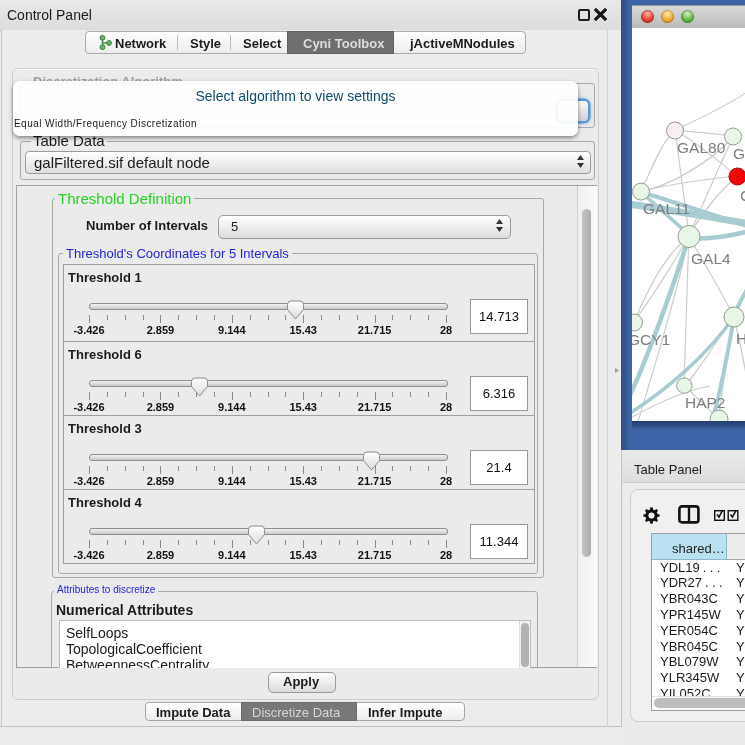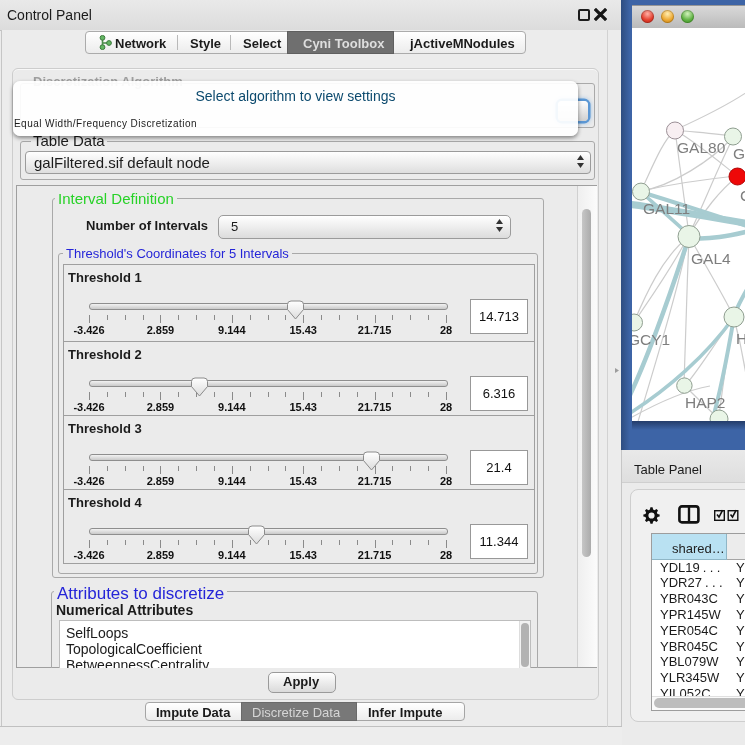--- a/index.html
+++ b/index.html
@@ -66,21 +66,21 @@
     <path d="M4.5 0 L8 5 H1 Z" fill="#333"></path>
       <path d="M4.5 13 L8 8 H1 Z" fill="#333"></path>
   </svg>
 
   <div class="abs" style="left:16px;top:185px;width:581px;height:483px;border:1px solid #9f9f9f;background:#ebebeb;box-sizing:border-box;"></div>
 
   <div class="abs" style="left:577px;top:186px;width:19px;height:481px;background:linear-gradient(90deg,#efefef,#fbfbfb);border-left:1px solid #d0d0d0;"></div>
   <div class="abs" style="left:582px;top:209px;width:9px;height:348px;background:linear-gradient(90deg,#c6c6c6,#ababab);border-radius:5px;"></div>
 
   <div class="group" style="left:52px;top:198px;width:490px;height:378px;"></div>
-  <div class="gtitle" style="left:55px;top:190px;color:#27d227;background:#ebebeb;font-size:15px;">Interval Definition</div>
+  <div class="gtitle" style="left:55px;top:190px;color:#27d227;background:#ebebeb;font-size:15px;">Threshold Definition</div>
 
   <div class="txt b" style="left:86px;top:218px;">Number of Intervals</div>
 
   <div class="abs" style="left:218px;top:215px;width:291px;height:22px;border:1px solid #9b9b9b;border-radius:5px;background:linear-gradient(#ffffff,#dcdcdc);"></div>
   <div class="txt" style="left:231px;top:219px;">5</div>
   <svg class="abs" style="left:495px;top:219px;" width="9" height="13" viewBox="0 0 9 13">
     <path d="M4.5 0 L8 5 H1 Z" fill="#333"></path>
       <path d="M4.5 13 L8 8 H1 Z" fill="#333"></path>
   </svg>
 
@@ -122,21 +122,21 @@
         <path d="M5 1 H14 Q17.5 1 17.5 4.5 V9.5 L9.5 19 L1.5 9.5 V4.5 Q1.5 1 5 1 Z" fill="url(#tg264)" stroke="#8b8b8b"></path>
         <defs>
           <linearGradient id="tg264" x1="0" y1="0" x2="0" y2="1">
             <stop offset="0" stop-color="#ffffff"></stop>
             <stop offset="1" stop-color="#dcdcdc"></stop>
           </linearGradient>
         </defs>
       </svg>
       <div class="vbox" style="left:470px;top:299px;width:56px;height:33px;">14.713</div>
       <div class="abs" style="left:63px;top:341px;width:470px;height:73px;border:1px solid #9f9f9f;"></div>
-      <div class="txt b" style="left:68px;top:347px;">Threshold 2</div>
+      <div class="txt b" style="left:68px;top:347px;">Threshold 6</div>
       <div class="groove" style="left:89px;top:380px;width:357px;"></div>
       <div class="tick" style="left:89.0px;top:392px;height:8px;"></div>
       <div class="tick" style="left:106.8px;top:392px;height:5px;"></div>
       <div class="tick" style="left:124.7px;top:392px;height:5px;"></div>
       <div class="tick" style="left:142.6px;top:392px;height:5px;"></div>
       <div class="tick" style="left:160.4px;top:392px;height:8px;"></div>
       <div class="tick" style="left:178.3px;top:392px;height:5px;"></div>
       <div class="tick" style="left:196.1px;top:392px;height:5px;"></div>
       <div class="tick" style="left:213.9px;top:392px;height:5px;"></div>
       <div class="tick" style="left:231.8px;top:392px;height:8px;"></div>
@@ -244,21 +244,21 @@
           <linearGradient id="tg489" x1="0" y1="0" x2="0" y2="1">
             <stop offset="0" stop-color="#ffffff"></stop>
             <stop offset="1" stop-color="#dcdcdc"></stop>
           </linearGradient>
         </defs>
       </svg>
       <div class="vbox" style="left:470px;top:524px;width:56px;height:33px;">11.344</div>
     </div>
 
   <div class="group" style="left:51px;top:591px;width:485px;height:90px;"></div>
-  <div class="gtitle" style="left:54px;top:584px;color:#2525d8;background:#ebebeb;font-size:17px;">Attributes to discretize</div>
+  <div class="gtitle" style="left:54px;top:584px;color:#2525d8;background:#ebebeb;font-size:10px;">Attributes to discretize</div>
   <div class="txt b" style="left:56px;top:602px;font-size:14px;">Numerical Attributes</div>
   <div class="abs" style="left:59px;top:620px;width:470px;height:47px;background:#ffffff;border:1px solid #bdbdbd;overflow:hidden;">
     <div class="txt" style="left:6px;top:4px;font-size:14px;">SelfLoops</div>
     <div class="txt" style="left:6px;top:20px;font-size:14px;">TopologicalCoefficient</div>
     <div class="txt" style="left:6px;top:36px;font-size:14px;">BetweennessCentrality</div>
     <div class="abs" style="right:0;top:0;width:10px;height:47px;background:#f2f2f2;border-left:1px solid #ddd;"></div>
     <div class="abs" style="right:1px;top:2px;width:8px;height:44px;background:#b2b2b2;border-radius:4px;"></div>
   </div>
 
   <div class="abs" style="left:17px;top:668px;width:579px;height:30px;background:#ebebeb;"></div>

